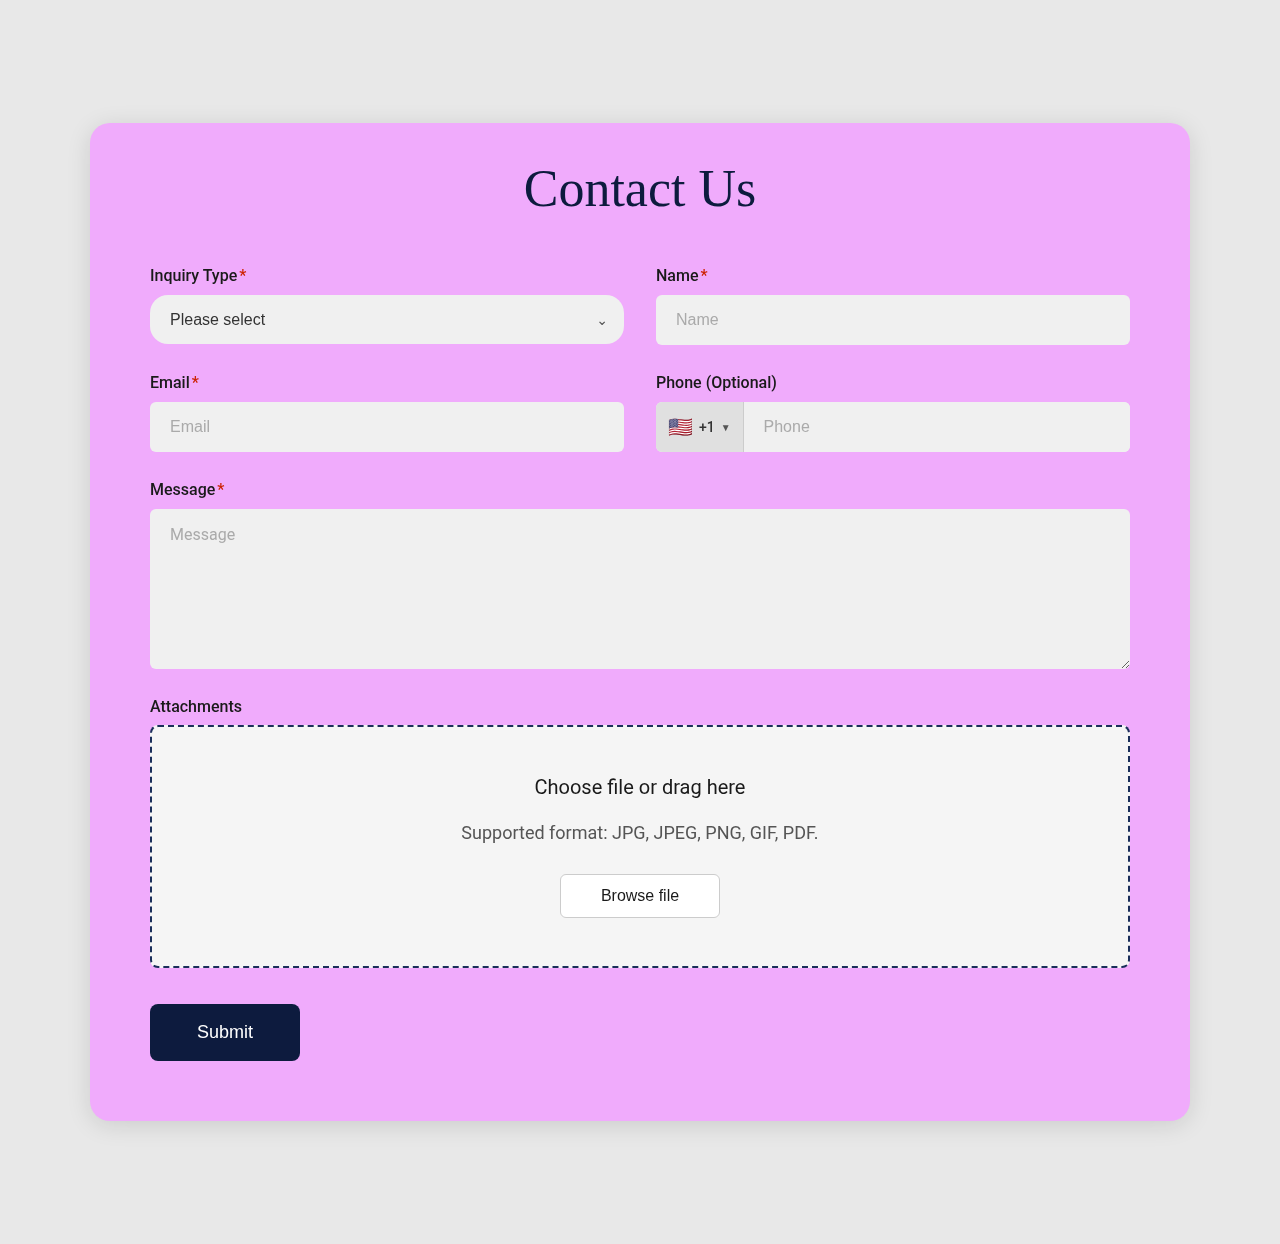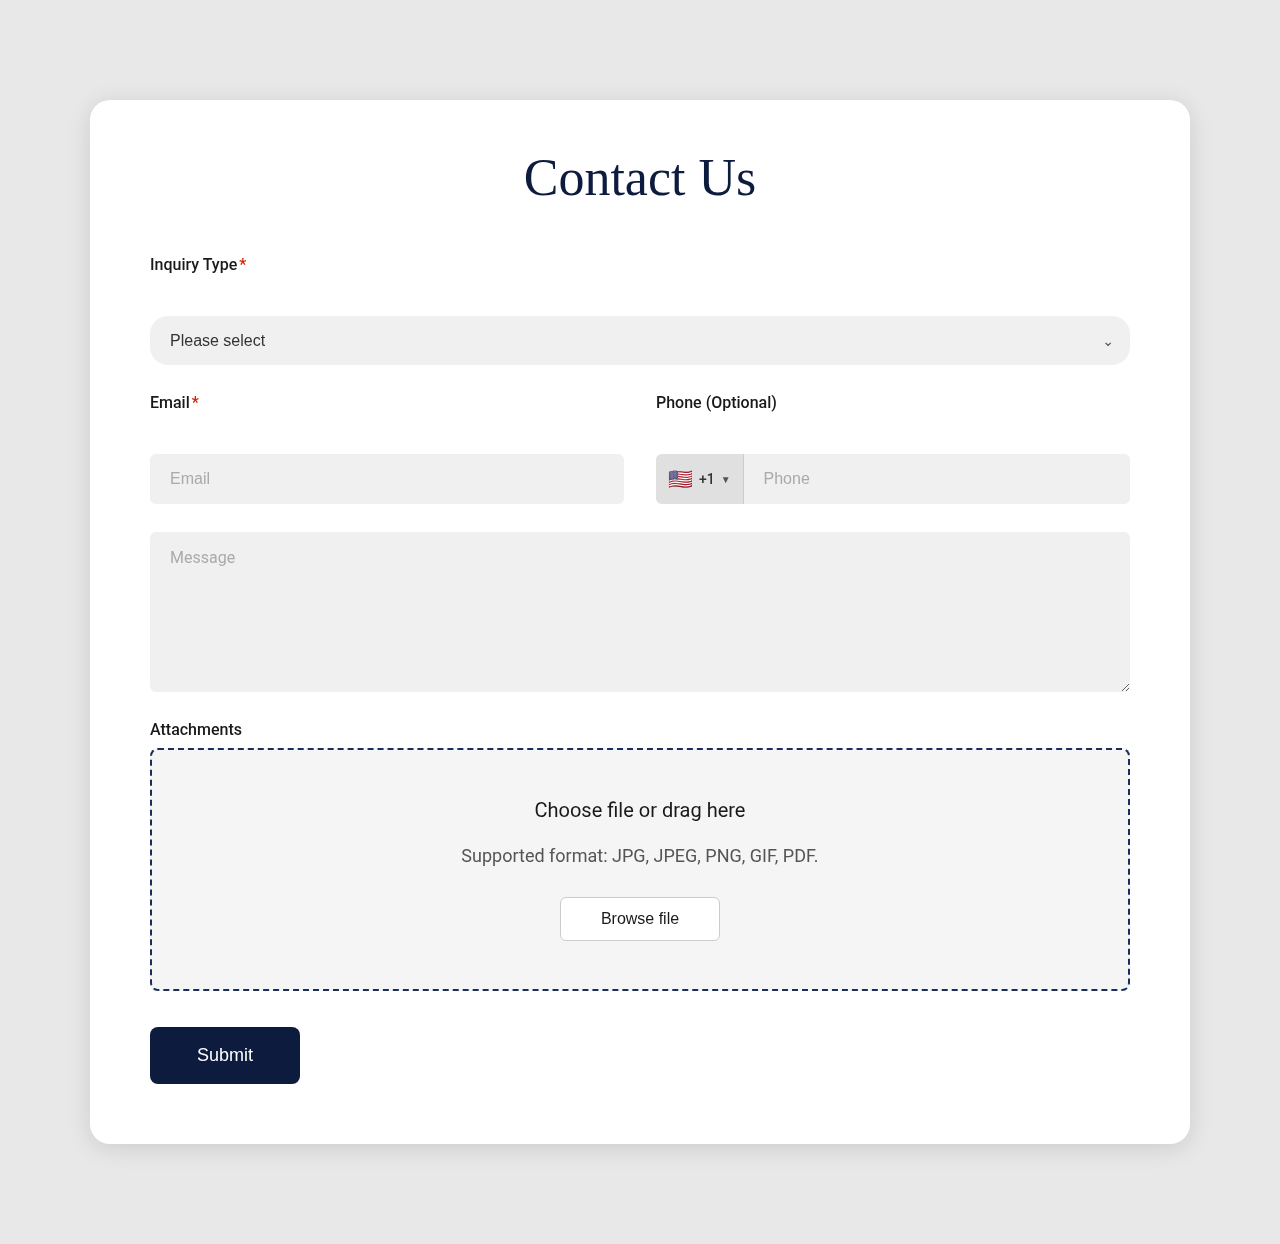--- a/index.html
+++ b/index.html
@@ -11,25 +11,25 @@
     body {
       background-color: #e8e8e8;
       display: flex;
       justify-content: center;
       align-items: center;
       min-height: 1244px;
       font-family: -apple-system, BlinkMacSystemFont, 'Segoe UI', Roboto, sans-serif;
     }
 
     .card {
-      background: #ffffff;
+      background: #f0abfc;
       border-radius: 20px;
       box-shadow: 0 4px 24px rgba(0,0,0,0.12);
       width: 1100px;
-      padding: 48px 60px 60px 60px;
+      padding: 36px 60px 60px 60px;
     }
 
     .page-title {
       text-align: center;
       font-size: 52px;
       font-weight: 400;
       color: #0d1b3e;
       margin-bottom: 48px;
       font-family: Georgia, 'Times New Roman', serif;
     }
@@ -37,21 +37,20 @@
     .form-row {
       display: flex;
       gap: 32px;
       margin-bottom: 28px;
     }
 
     .form-group {
       display: flex;
       flex-direction: column;
       flex: 1;
-      gap: 32px;
     }
 
     .form-group.full-width {
       flex: 1 1 100%;
     }
 
     label {
       font-size: 16px;
       color: #1a1a1a;
       margin-bottom: 10px;
@@ -240,20 +239,26 @@
             <option>General Inquiry</option>
             <option>Support</option>
             <option>Sales</option>
             <option>Billing</option>
             <option>Other</option>
           </select>
           <span class="select-arrow">⌄</span>
         </div>
       </div>
 
+      <div class="form-group">
+        <label>
+          <span>Name</span><span class="required-star">*</span>
+        </label>
+        <input type="text" placeholder="Name" style="">
+      </div>
     </div>
 
     <div class="form-row">
       <div class="form-group">
         <label>
           <span>Email</span><span class="required-star">*</span>
         </label>
         <input type="email" placeholder="Email" style="">
       </div>
 
@@ -265,20 +270,23 @@
             <span class="phone-code">+1</span>
             <span class="dropdown-arrow">▼</span>
           </div>
           <input type="tel" placeholder="Phone" style="">
         </div>
       </div>
     </div>
 
     <div class="form-row">
       <div class="form-group full-width">
+        <label>
+          <span>Message</span><span class="required-star">*</span>
+        </label>
         <textarea placeholder="Message" style=""></textarea>
       </div>
     </div>
 
     <div>
       <div class="attachments-label">Attachments</div>
       <div class="drop-zone">
         <span class="drop-zone-title">Choose file or drag here</span>
         <span class="drop-zone-subtitle">Supported format: JPG, JPEG, PNG, GIF, PDF.</span>
         <button type="button" class="browse-btn">Browse file</button>

